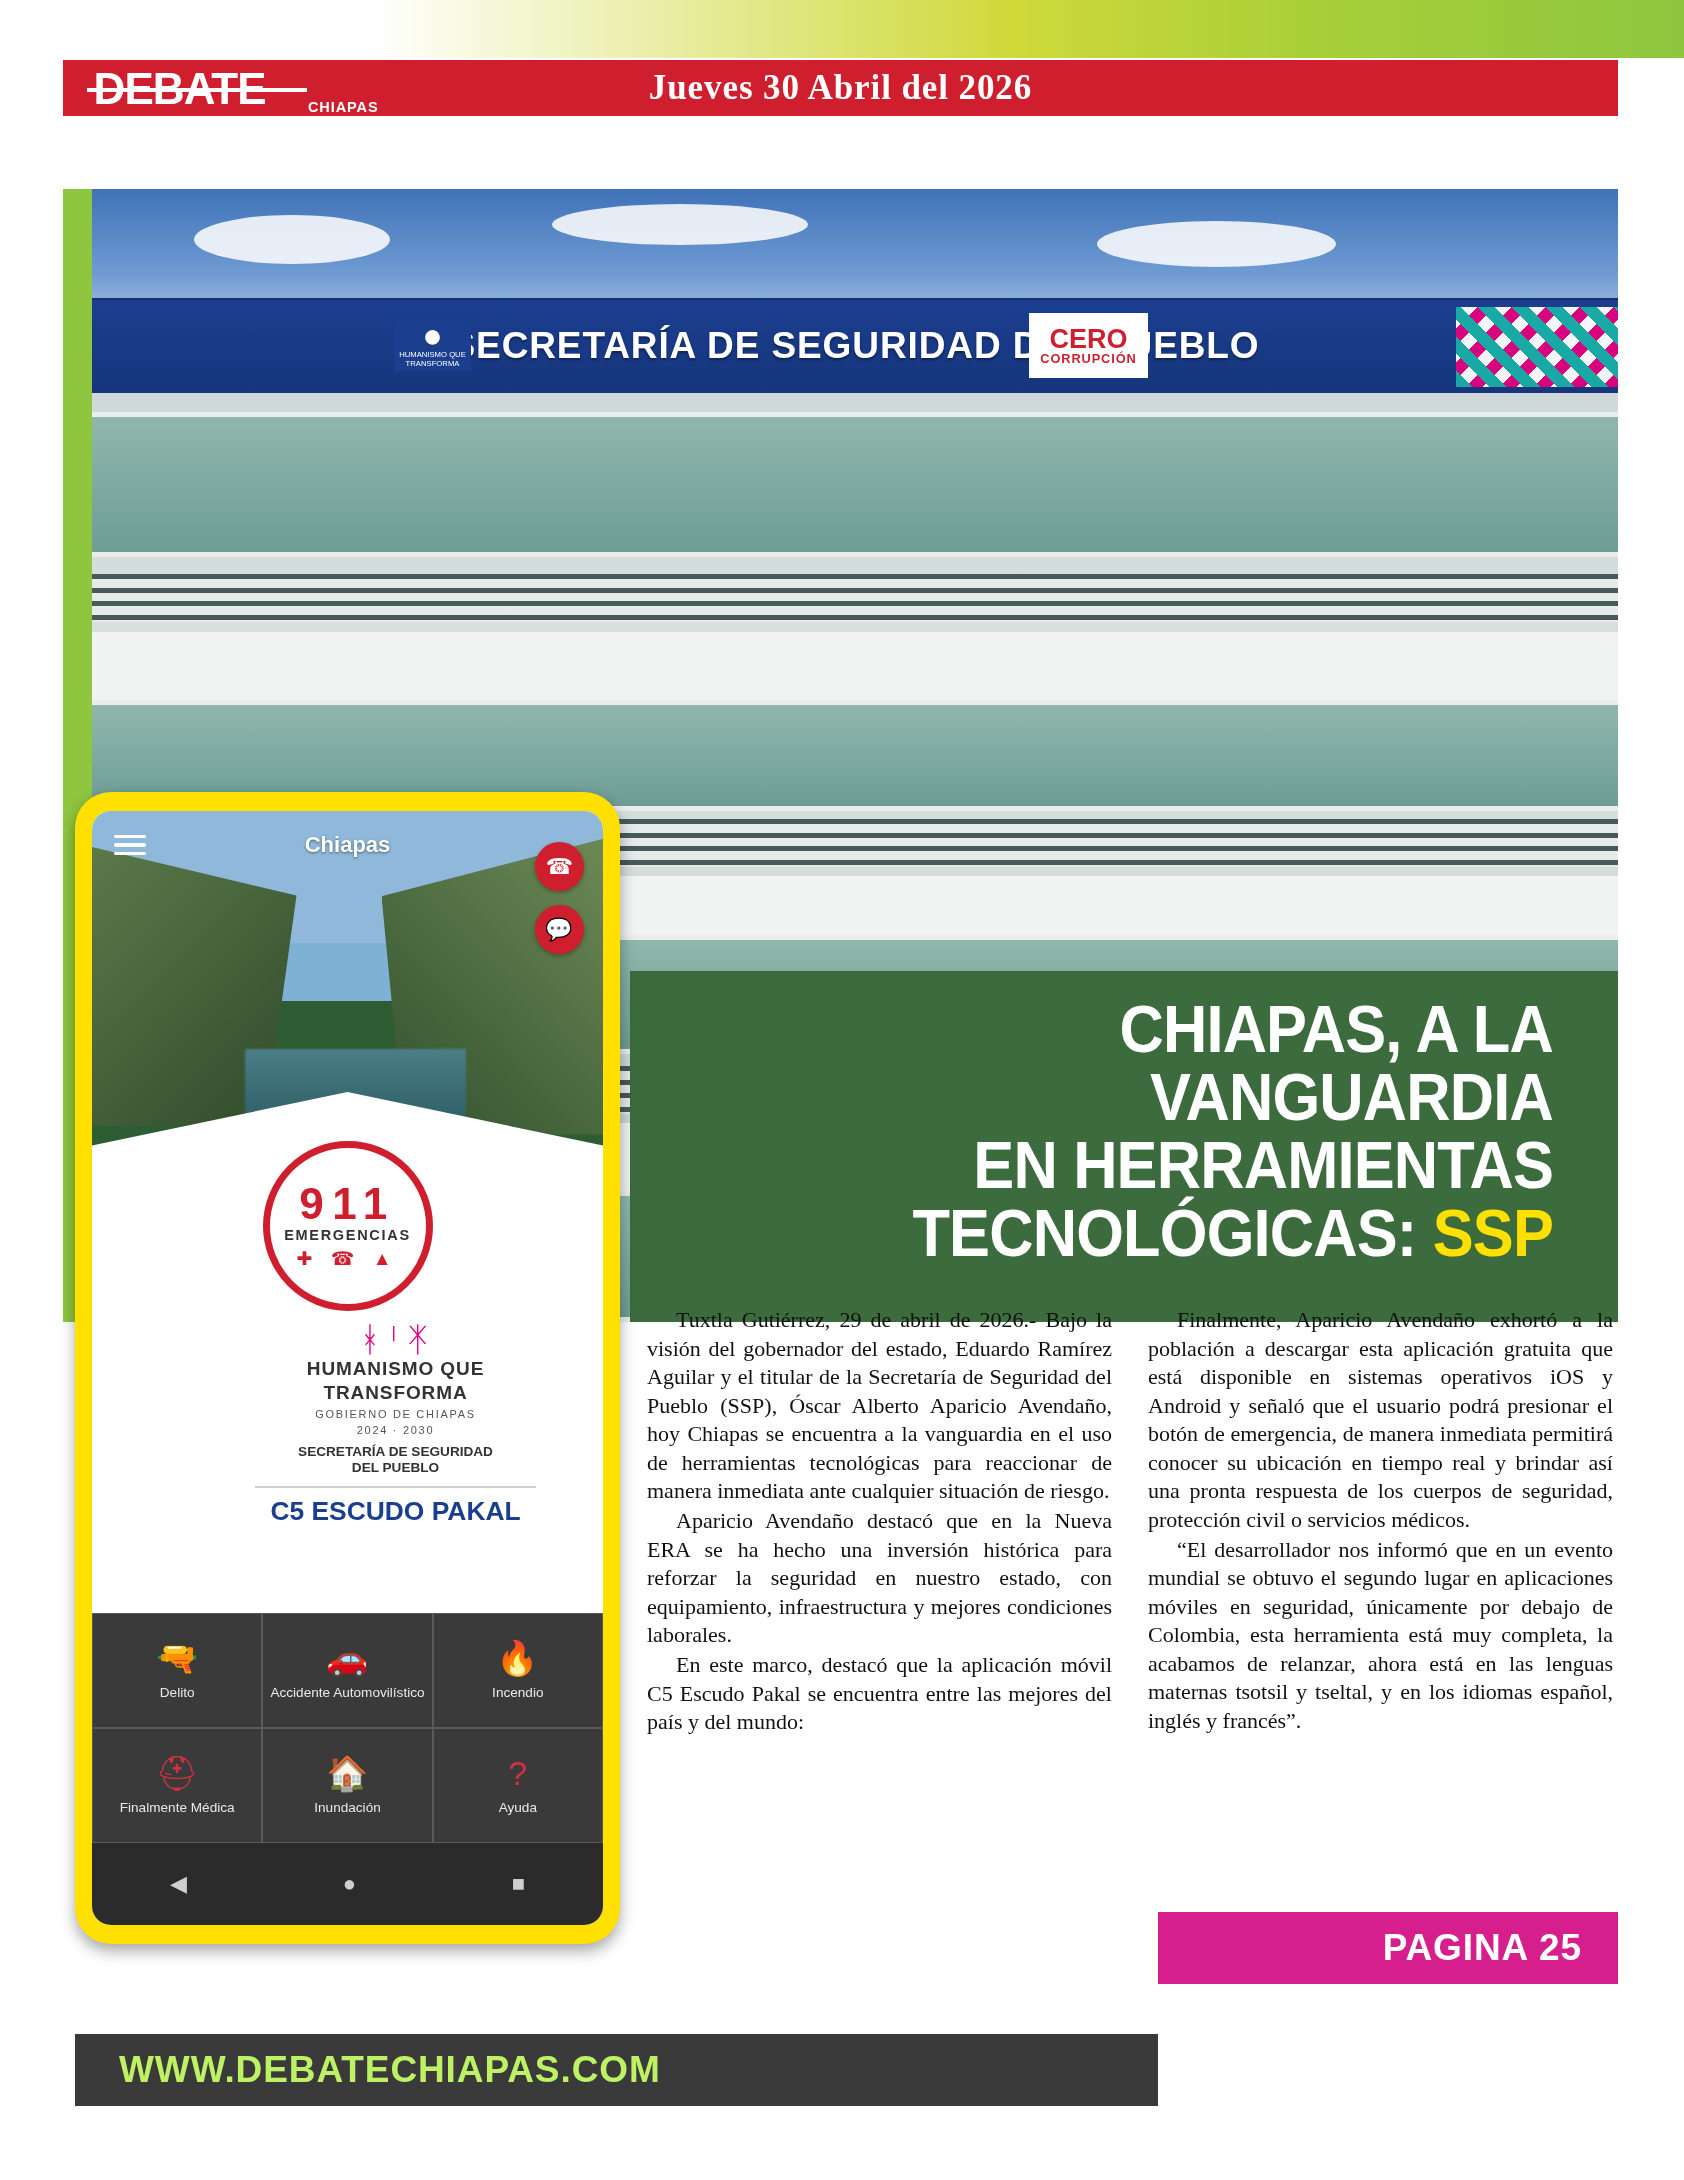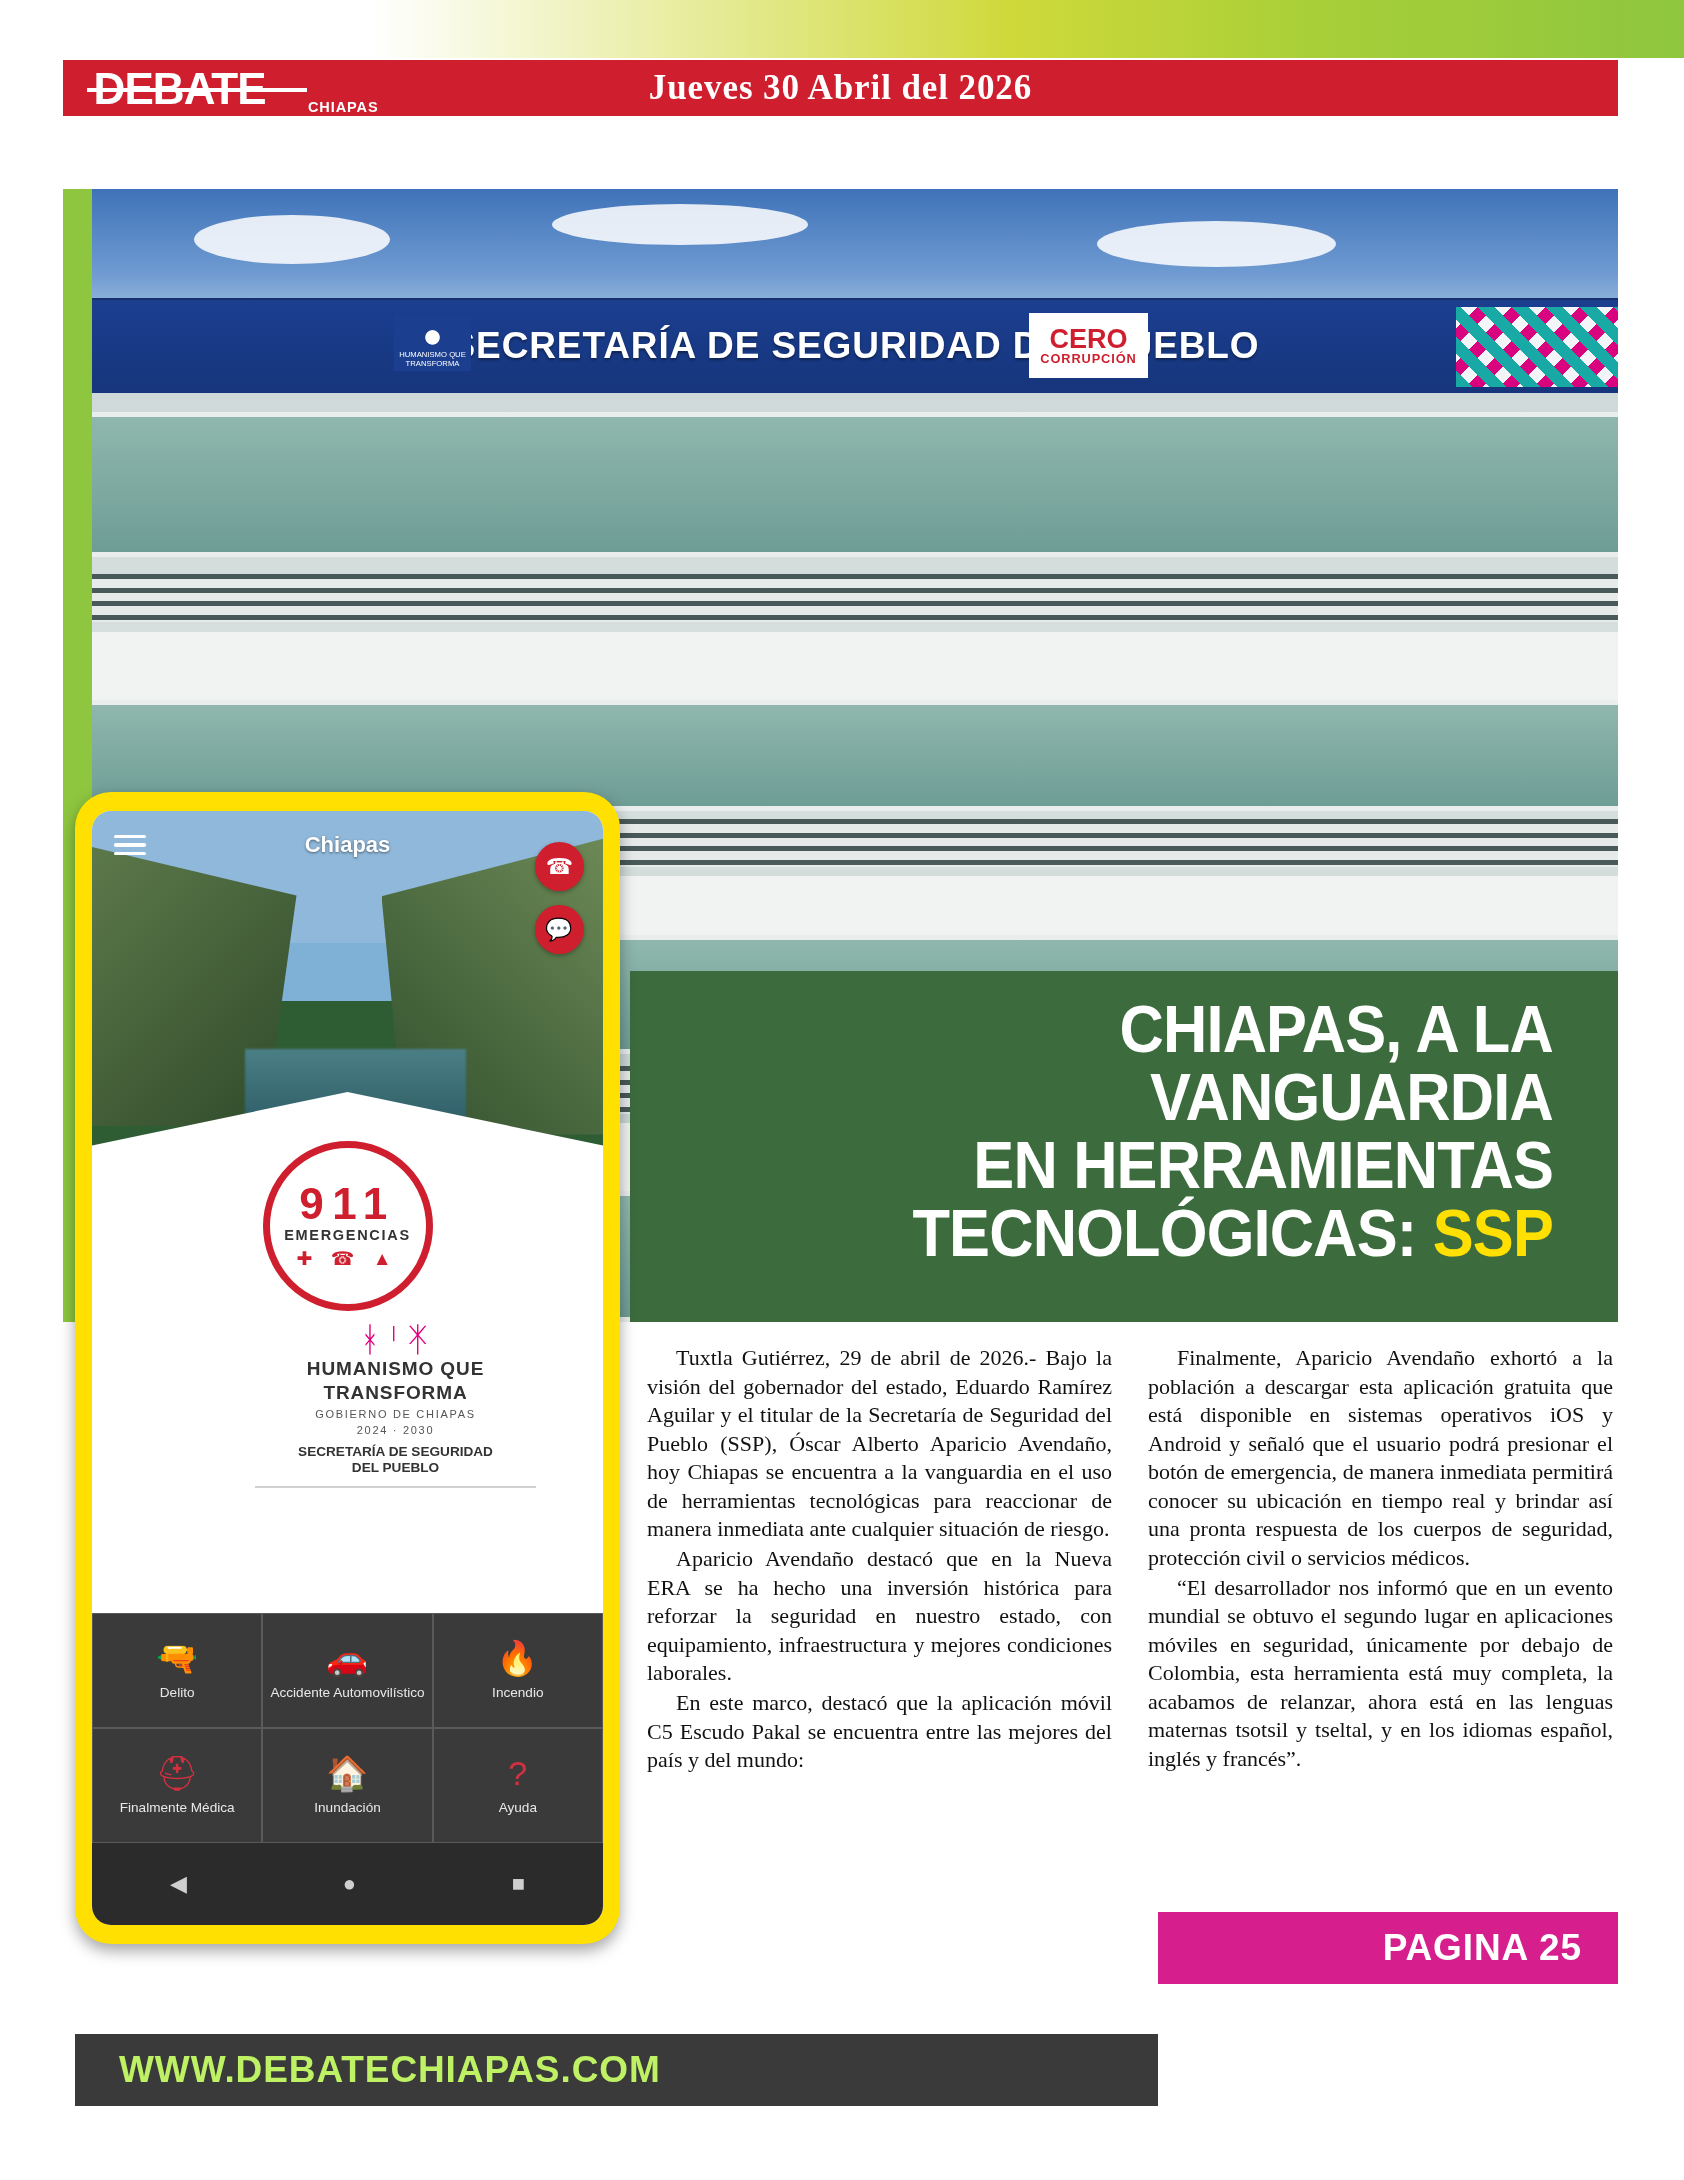--- a/index.html
+++ b/index.html
@@ -234,21 +234,21 @@
   }
   .tile .ic { font-size:34px; color:#d3303f; line-height:34px; }
   .nav-bar {
     position:absolute; left:0; bottom:0; width:100%; height:82px;
     background:#2b2b2b; display:flex; align-items:center; justify-content:space-around;
     color:#cfcfcf; font-size:22px;
   }
 
   
   .col {
-    position:absolute; top:1344px; width:465px;
+    position:absolute; top:1306px; width:465px;
     font-family:"Liberation Serif", serif;
     font-size:22px; line-height:28.5px; color:#111;
     text-align:justify;
   }
   .col p { margin:0 0 1.7px 0; text-indent:29px; }
   .col-1 { left:647px; }
   .col-2 { left:1148px; }
 
   
   .footer-left {
@@ -355,20 +355,21 @@
 
     <div class="gob-block">
       <div class="gob-logo">ᚼᛌᛡ</div>
       <div class="gob-l1">HUMANISMO QUE</div>
       <div class="gob-l1">TRANSFORMA</div>
       <div class="gob-l2">GOBIERNO DE CHIAPAS</div>
       <div class="gob-l2">2024 · 2030</div>
       <div class="gob-l3">SECRETARÍA DE SEGURIDAD</div>
       <div class="gob-l3" style="margin-top:0">DEL PUEBLO</div>
       <div class="gob-div"></div>
+      <div class="gob-app">C5 ESCUDO PAKAL</div>
     </div>
 
     <div class="grid-tiles">
       <div class="tile">
         <div class="ic">🔫</div>
         <div>Delito</div>
       </div>
       <div class="tile">
         <div class="ic">🚗</div>
         <div>Accidente Automovilístico</div>

